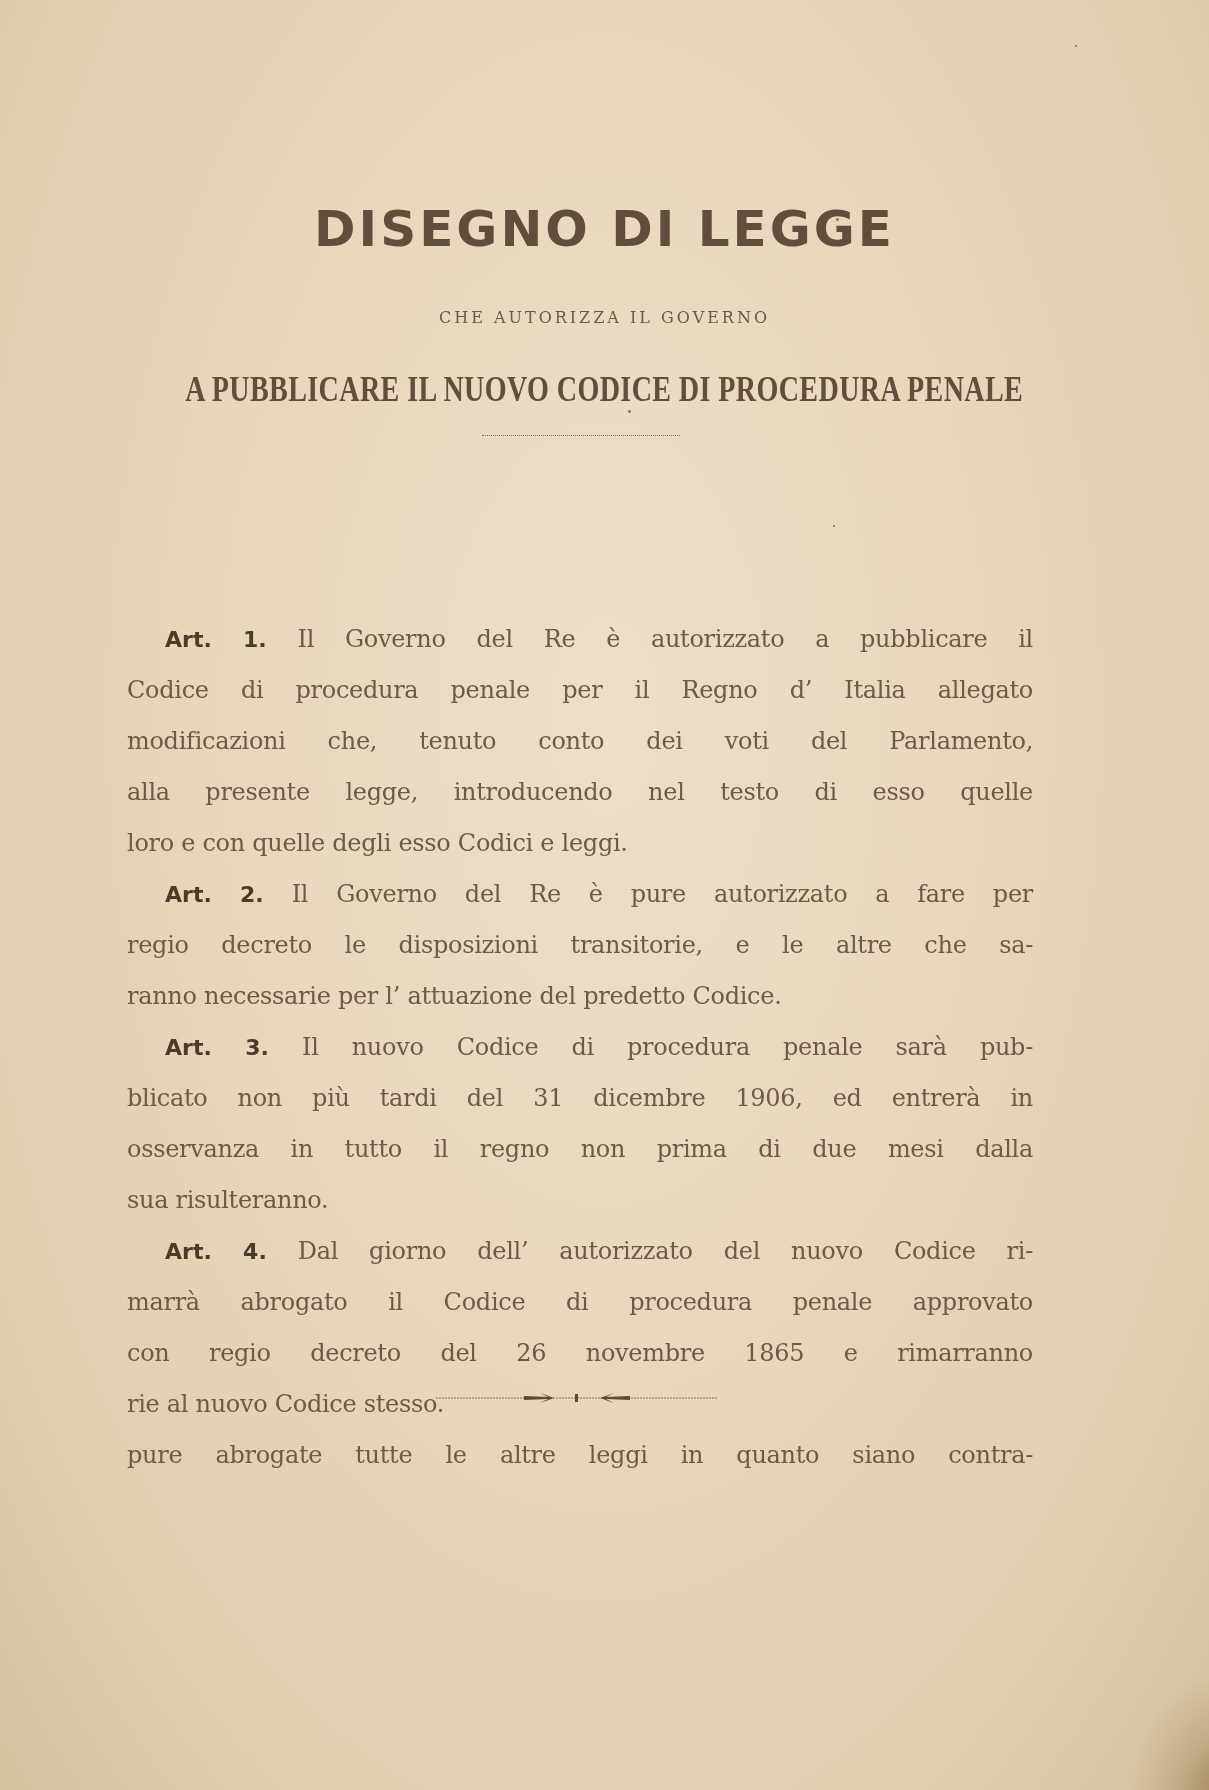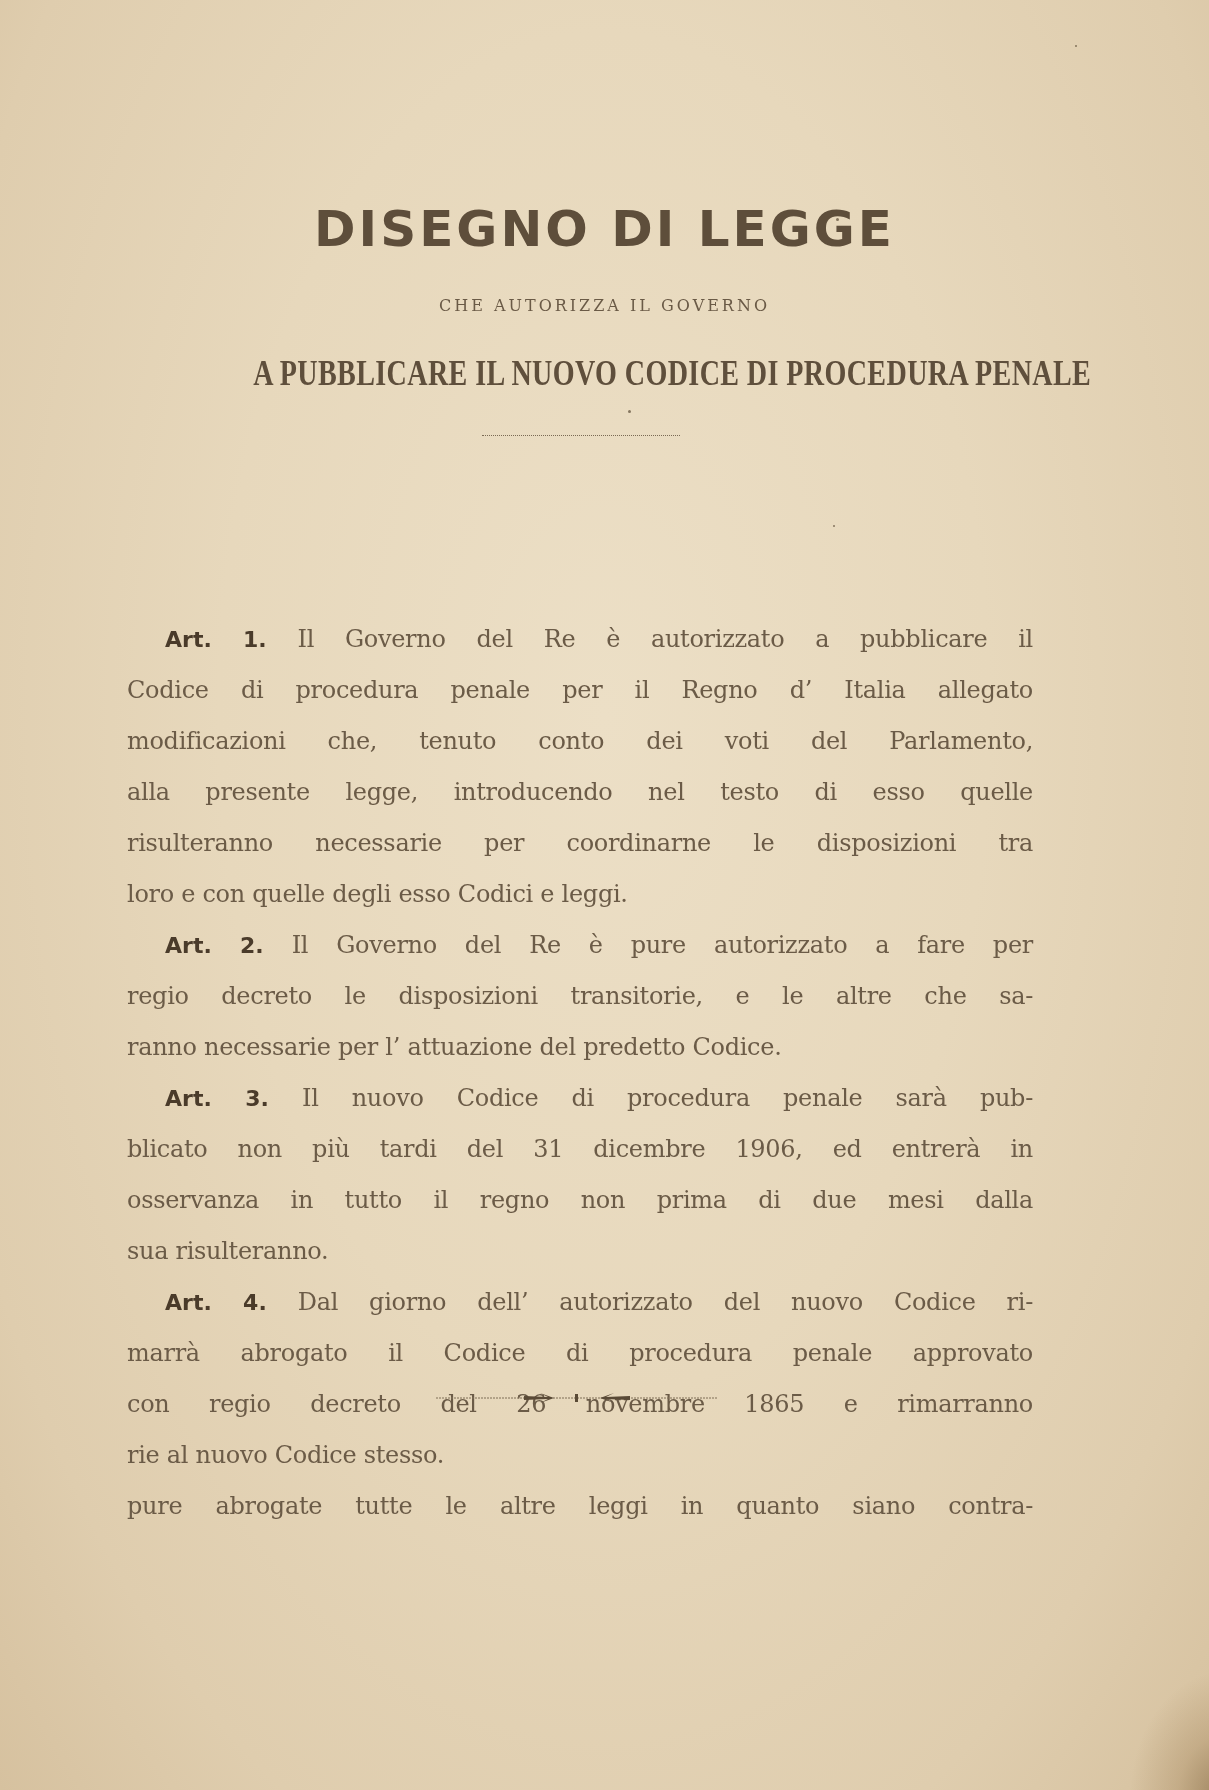--- a/index.html
+++ b/index.html
@@ -41,33 +41,33 @@
   }
   .subtitle {
     position: absolute;
     left: 0; right: 0;
     top: 296px;
     text-align: center;
     font-family: "DejaVu Serif", serif;
     font-size: 16px;
     letter-spacing: 3px;
     color: #6a5a46;
-    margin: 0;
+    margin: 12px;
   }
   .heading {
     position: absolute;
     left: 0; right: 0;
     top: 352px;
-    text-align: right;
+    text-align: center;
     font-family: "Liberation Serif", serif;
     font-weight: bold;
     font-size: 36px;
     letter-spacing: 0.5px;
     color: #5f4f3c;
-    margin: 0;
+    margin: 16px;
   }
   .heading span.inner {
     display: inline-block;
     transform: scaleX(0.78);
     transform-origin: center;
   }
   .rule {
     position: absolute;
     left: 482px;
     top: 435px;
@@ -138,21 +138,20 @@
   <h2 class="heading"><span class="inner">A PUBBLICARE IL NUOVO CODICE DI PROCEDURA PENALE</span></h2>
 
   <div class="rule"></div>
 
   <div class="body-text">
     <div class="article">
       <span class="line first"><span class="art-label">Art. 1.</span> <span>Il Governo del Re è autorizzato a pubblicare il</span></span>
       <span class="line">Codice di procedura penale per il Regno d’ Italia allegato</span>
       <span class="line">modificazioni che, tenuto conto dei voti del Parlamento,</span>
       <span class="line">alla presente legge, introducendo nel testo di esso quelle</span>
-      <span class="line">risulteranno necessarie per coordinarne le disposizioni tra</span>
       <span class="line last">loro e con quelle degli esso Codici e leggi.</span>
     </div>
     <div class="article">
       <span class="line first"><span class="art-label">Art. 2.</span> <span>Il Governo del Re è pure autorizzato a fare per</span></span>
       <span class="line">regio decreto le disposizioni transitorie, e le altre che sa-</span>
       <span class="line last">ranno necessarie per l’ attuazione del predetto Codice.</span>
     </div>
     <div class="article">
       <span class="line first"><span class="art-label">Art. 3.</span> <span>Il nuovo Codice di procedura penale sarà pub-</span></span>
       <span class="line">blicato non più tardi del 31 dicembre 1906, ed entrerà in</span>

